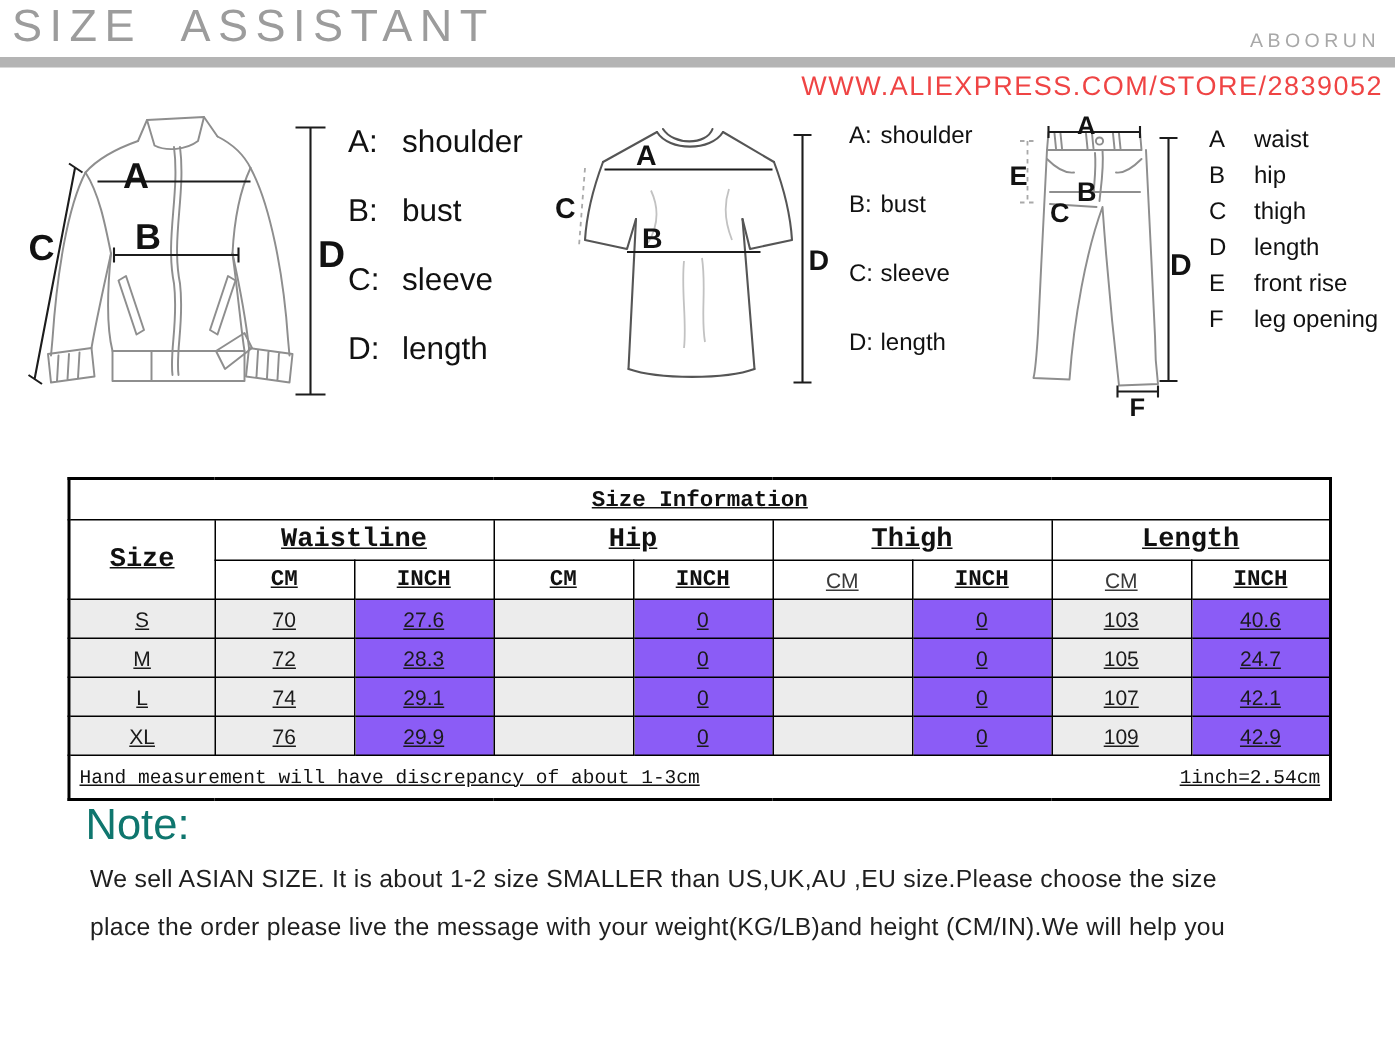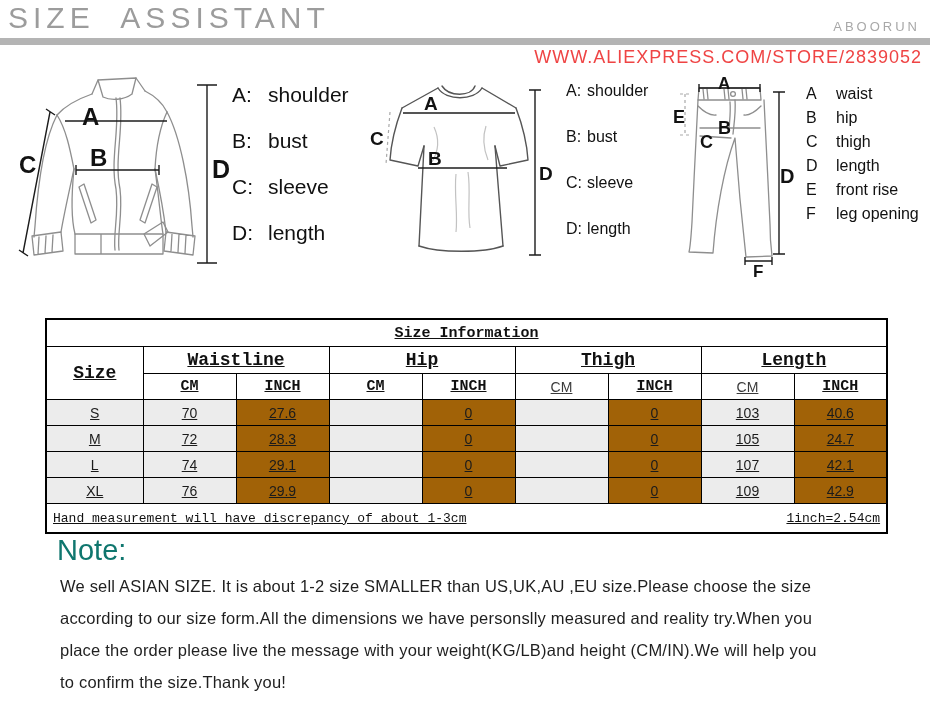--- a/index.html
+++ b/index.html
@@ -39,21 +39,21 @@
   .size-table td{border:1px solid #000;text-align:center;vertical-align:middle;padding:0;overflow:hidden;text-decoration:underline;}
   .r-title td{height:26px;font-family:"Liberation Mono","DejaVu Sans Mono",monospace;
               font-weight:700;font-size:15px;}
   .r-group td{height:26px;font-family:"Liberation Mono","DejaVu Sans Mono",monospace;
               font-weight:700;font-size:18px;}
   .c-size{font-family:"Liberation Mono","DejaVu Sans Mono",monospace;font-weight:700;font-size:18px;}
   .r-units td{height:25px;font-family:"Liberation Mono","DejaVu Sans Mono",monospace;
               font-weight:700;font-size:15px;}
   .r-units td.u-light{font-family:"Liberation Sans",sans-serif;font-weight:400;
                       font-size:14px;color:#3a3a3a;}
-  .r-body td{height:25px;font-size:14px;color:#1b1b1b;background:#a16207;}
+  .r-body td{height:25px;font-size:14px;color:#1b1b1b;background:#8b5cf6;}
   .r-body td.shade{background:#ececec;}
   .r-foot td{height:28px;}
   .t-foot{display:flex;justify-content:space-between;align-items:center;padding:0 6px;
           font-family:"Liberation Mono","DejaVu Sans Mono",monospace;font-size:13px;color:#111;gap:44px;}
 
   
   .note-title{position:absolute;left:57px;top:533px;font-size:29px;line-height:34px;color:#0f766e;}
   .note-lines{position:absolute;left:60px;top:570px;width:840px;font-size:16.5px;
               line-height:32px;color:#1f1f1f;letter-spacing:.2px;}
 </style>
@@ -294,18 +294,16 @@
           <span>1inch=2.54cm</span>
         </div>
       </td>
     </tr>
   </tbody>
     </table>
 
   <div class="note-title">Note:</div>
   <div class="note-lines">
     <div>We sell ASIAN SIZE. It is about 1-2 size SMALLER than US,UK,AU ,EU size.Please choose the size</div>
-    <div>according to our size form.All the dimensions we have personslly measured and reality try.When you</div>
     <div>place the order please live the message with your weight(KG/LB)and height (CM/IN).We will help you</div>
-    <div>to confirm the size.Thank you!</div>
   </div>
 
 </div>
 
 </body></html>

